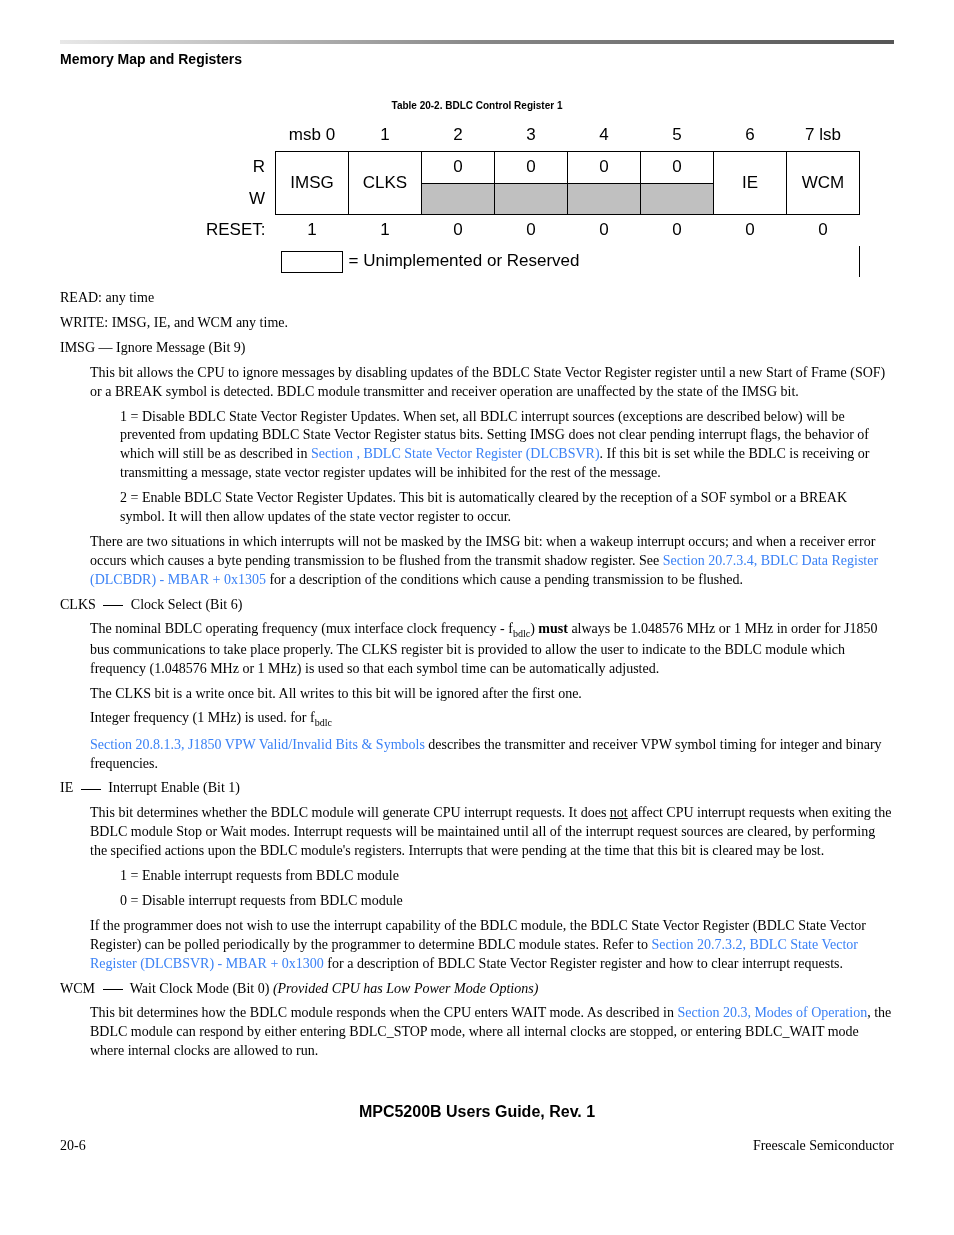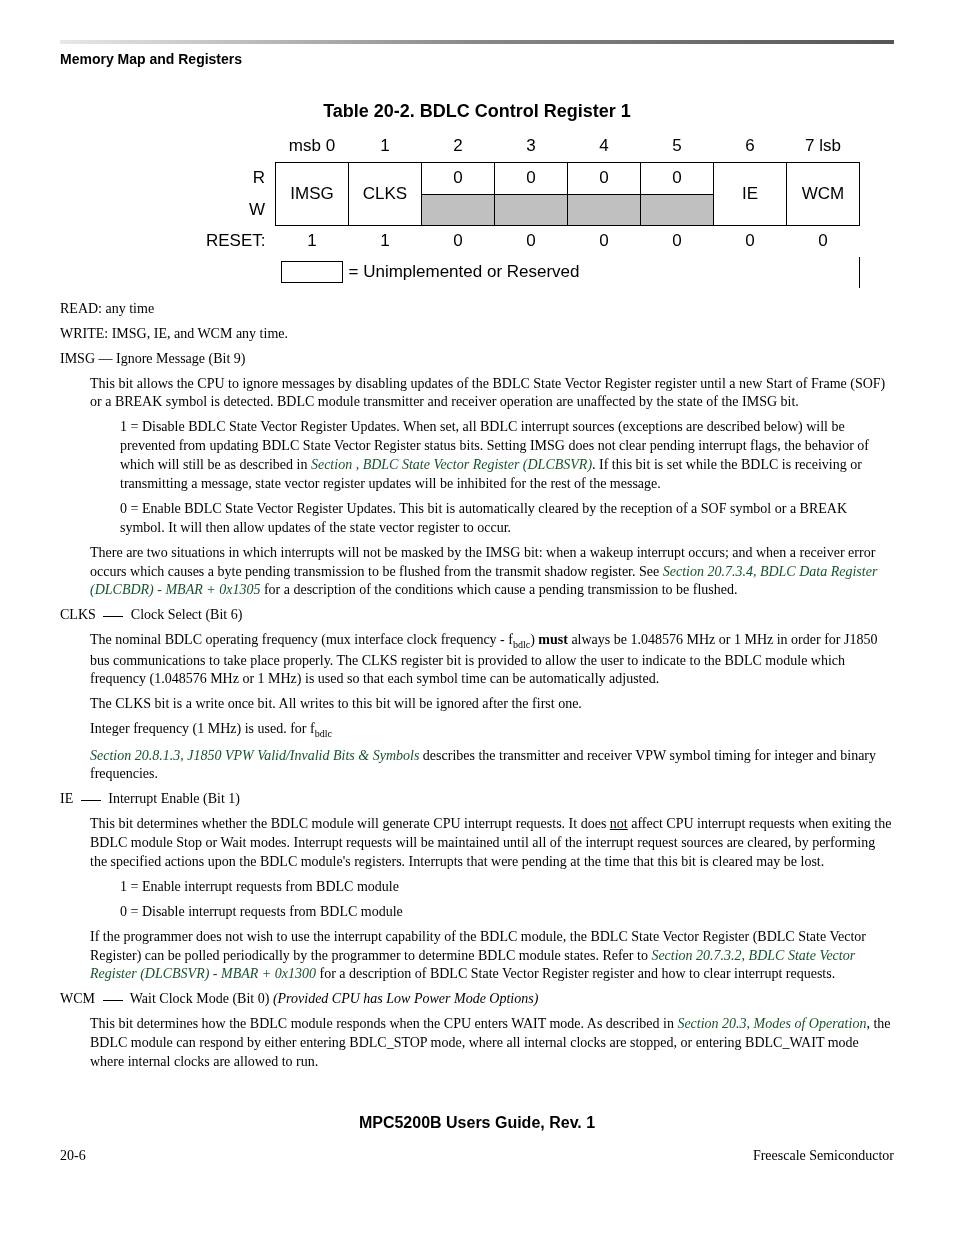--- a/index.html
+++ b/index.html
@@ -19,21 +19,21 @@
   }
   .section-head {
     font-family: Arial, Helvetica, sans-serif;
     font-weight: bold;
     font-size: 14px;
     margin-bottom: 30px;
   }
   .table-title {
     font-family: Arial, Helvetica, sans-serif;
     font-weight: bold;
-    font-size: 18px;
+    font-size: 10px;
     text-align: center;
     margin: 24px 0 8px 0;
   }
   table.reg {
     border-collapse: collapse;
     margin: 0 auto 0 135px;
     font-family: Arial, Helvetica, sans-serif;
     font-size: 17px;
   }
   table.reg td, table.reg th {
@@ -61,21 +61,21 @@
     width: 60px;
     height: 20px;
     border: 1px solid #000;
     vertical-align: middle;
   }
   .legend-text { vertical-align: middle; text-align:left !important;}
   .body { margin-top: 12px; }
   p.p0 { margin: 6px 0; }
   p.p1 { margin: 6px 0 6px 30px; }
   p.p2 { margin: 6px 0 6px 60px; }
-  a.link { color: #14532d; font-style: italic; text-decoration: none; }
+  a.link { color: #3b82f6; text-decoration: none; }
   .sub { vertical-align: sub; font-size: 10px; }
   .dash { display:inline-block; width:20px; border-top:1px solid #000; vertical-align:middle; margin:0 4px;}
   .footer-center {
     font-family: Arial, Helvetica, sans-serif;
     font-weight: bold;
     font-size: 16px;
     text-align: center;
     margin-top: 40px;
   }
   .footer-row {
@@ -147,21 +147,21 @@
 </tbody>
   </table>
 
 <div class="body">
 <p class="p0">READ: any time</p>
 <p class="p0">WRITE: IMSG, IE, and WCM any time.</p>
 
 <p class="p0">IMSG — Ignore Message (Bit 9)</p>
 <p class="p1">This bit allows the CPU to ignore messages by disabling updates of the BDLC State Vector Register register until a new Start of Frame (SOF) or a BREAK symbol is detected. BDLC module transmitter and receiver operation are unaffected by the state of the IMSG bit.</p>
 <p class="p2"><span>1 = Disable BDLC State Vector Register Updates. When set, all BDLC interrupt sources (exceptions are described below) will be prevented from updating BDLC State Vector Register status bits. Setting IMSG does not clear pending interrupt flags, the behavior of which will still be as described in </span><a class="link">Section , BDLC State Vector Register (DLCBSVR)</a><span>. If this bit is set while the BDLC is receiving or transmitting a message, state vector register updates will be inhibited for the rest of the message.</span></p>
-<p class="p2">0 = Enable BDLC State Vector Register Updates. This bit is automatically cleared by the reception of a SOF symbol or a BREAK symbol. It will then allow updates of the state vector register to occur.</p>
+<p class="p2">2 = Enable BDLC State Vector Register Updates. This bit is automatically cleared by the reception of a SOF symbol or a BREAK symbol. It will then allow updates of the state vector register to occur.</p>
 <p class="p1"><span>There are two situations in which interrupts will not be masked by the IMSG bit: when a wakeup interrupt occurs; and when a receiver error occurs which causes a byte pending transmission to be flushed from the transmit shadow register. See </span><a class="link">Section 20.7.3.4, BDLC Data Register (DLCBDR) - MBAR + 0x1305</a><span> for a description of the conditions which cause a pending transmission to be flushed.</span></p>
 
 <p class="p0"><span>CLKS </span><span class="dash"></span><span> Clock Select (Bit 6)</span></p>
 <p class="p1"><span>The nominal BDLC operating frequency (mux interface clock frequency - f</span><span class="sub">bdlc</span><span>) </span><b>must</b><span> always be 1.048576 MHz or 1 MHz in order for J1850 bus communications to take place properly. The CLKS register bit is provided to allow the user to indicate to the BDLC module which frequency (1.048576 MHz or 1 MHz) is used so that each symbol time can be automatically adjusted.</span></p>
 <p class="p1">The CLKS bit is a write once bit. All writes to this bit will be ignored after the first one.</p>
 <p class="p1"><span>Integer frequency (1 MHz) is used. for f</span><span class="sub">bdlc</span></p>
 <p class="p1"><a class="link">Section 20.8.1.3, J1850 VPW Valid/Invalid Bits &amp; Symbols</a><span> describes the transmitter and receiver VPW symbol timing for integer and binary frequencies.</span></p>
 
 <p class="p0"><span>IE </span><span class="dash"></span><span> Interrupt Enable (Bit 1)</span></p>
 <p class="p1"><span>This bit determines whether the BDLC module will generate CPU interrupt requests. It does </span><span class="ul">not</span><span> affect CPU interrupt requests when exiting the BDLC module Stop or Wait modes. Interrupt requests will be maintained until all of the interrupt request sources are cleared, by performing the specified actions upon the BDLC module's registers. Interrupts that were pending at the time that this bit is cleared may be lost.</span></p>

